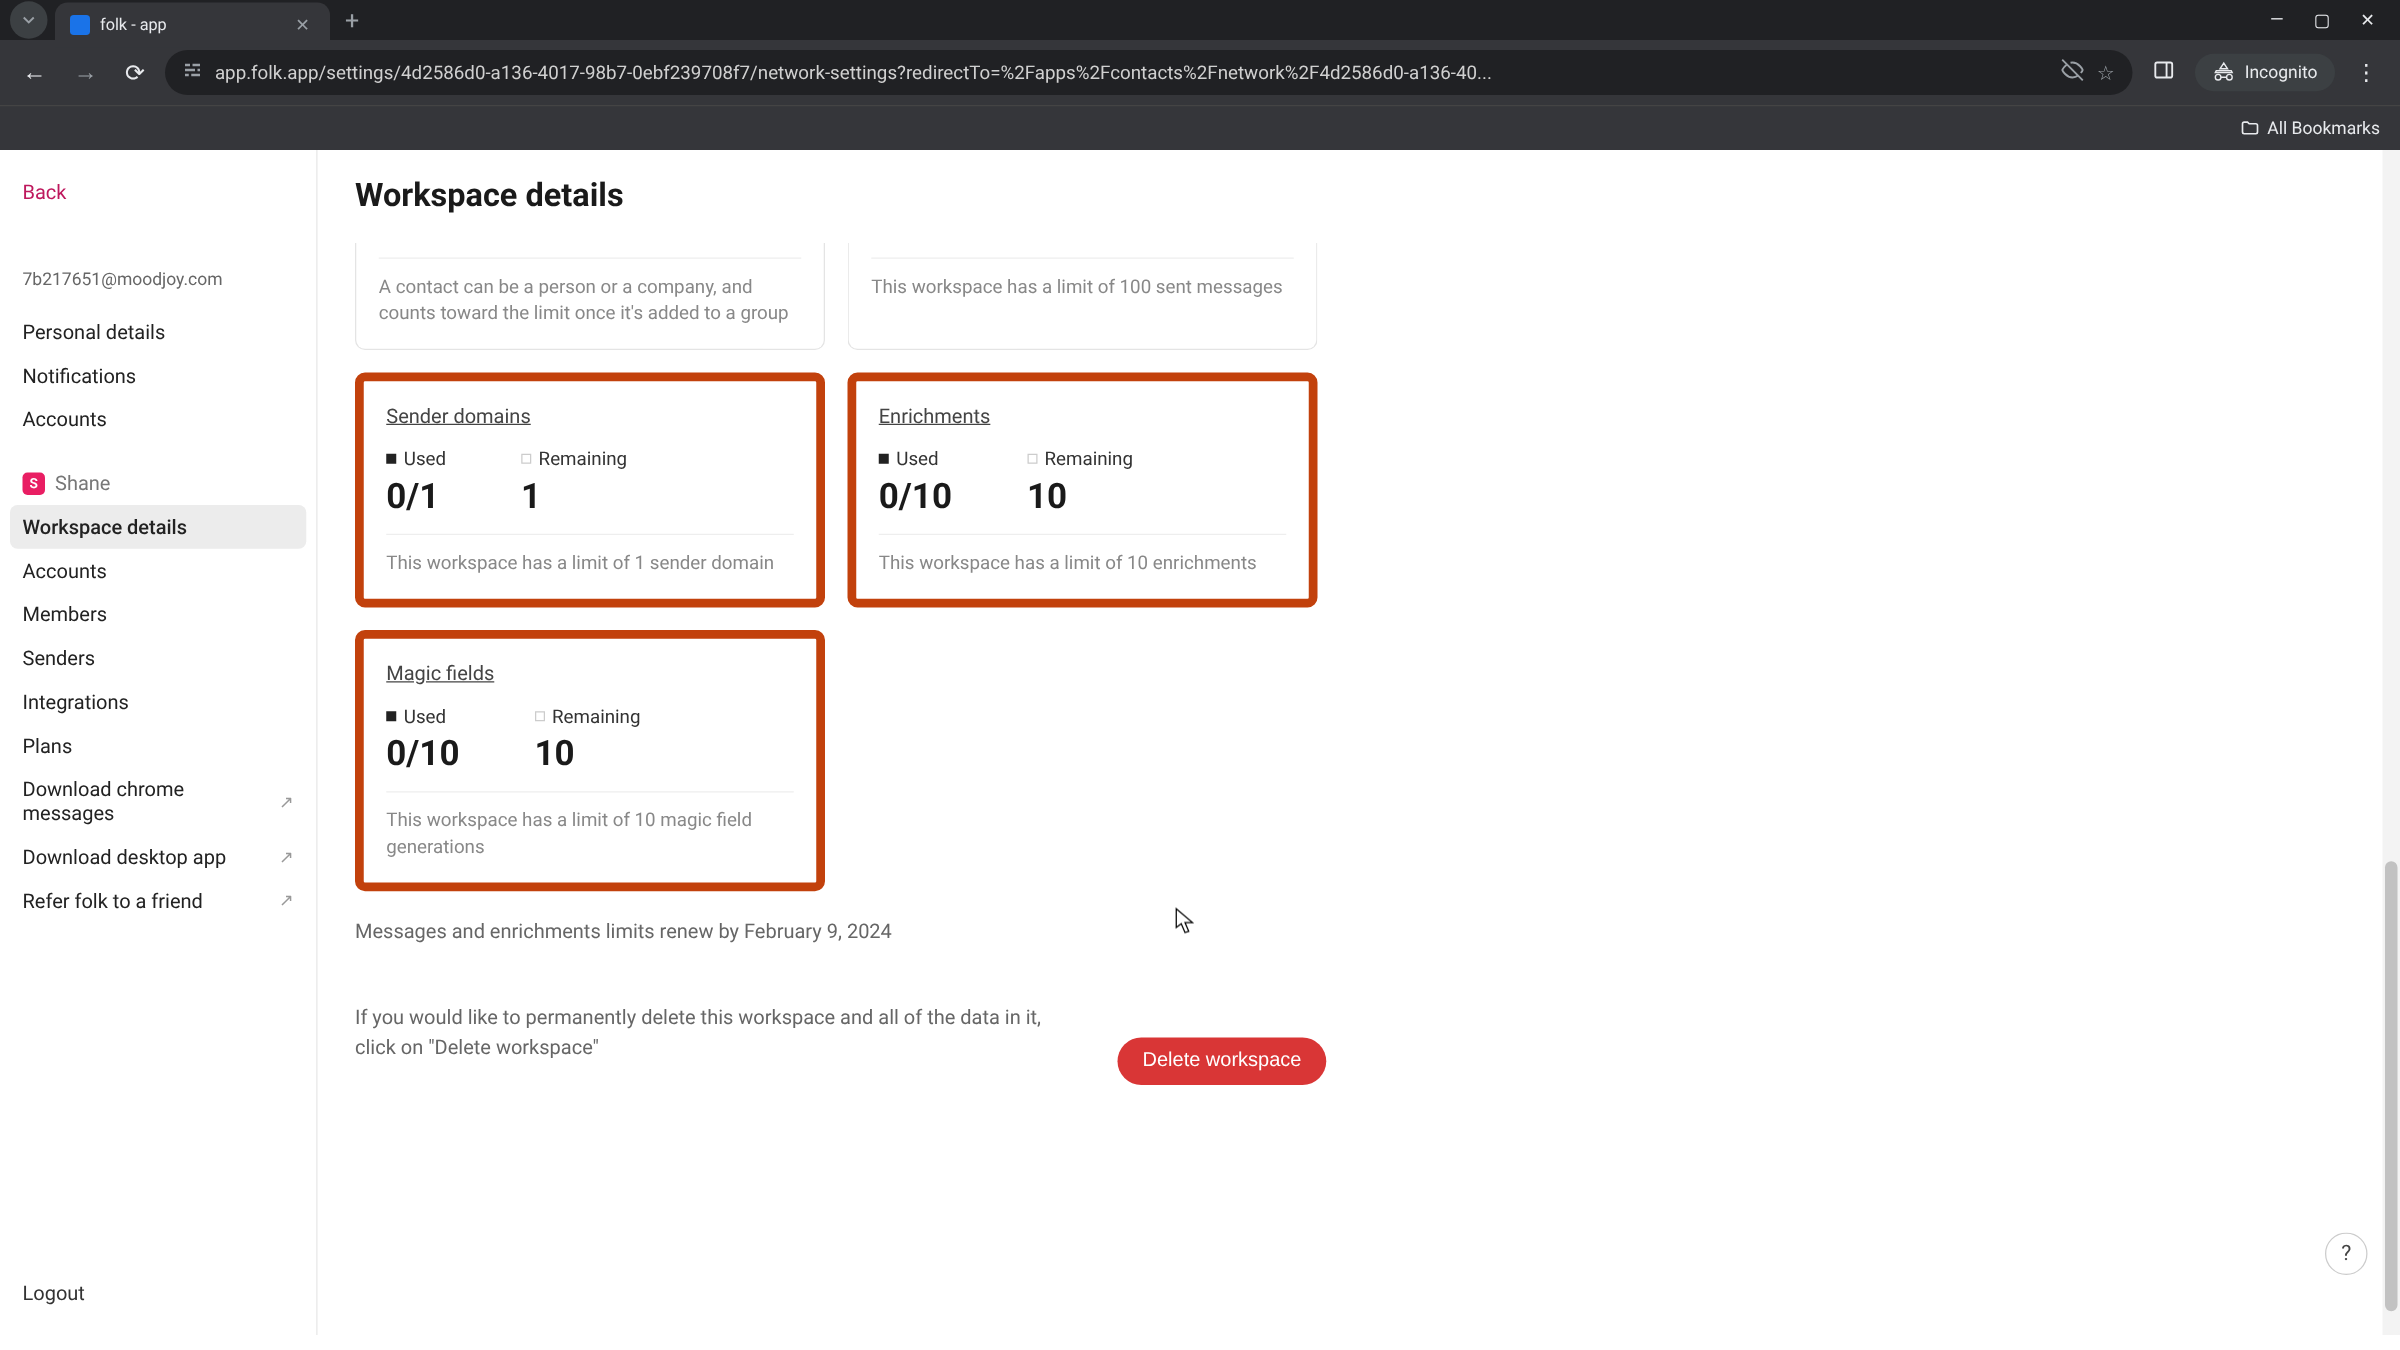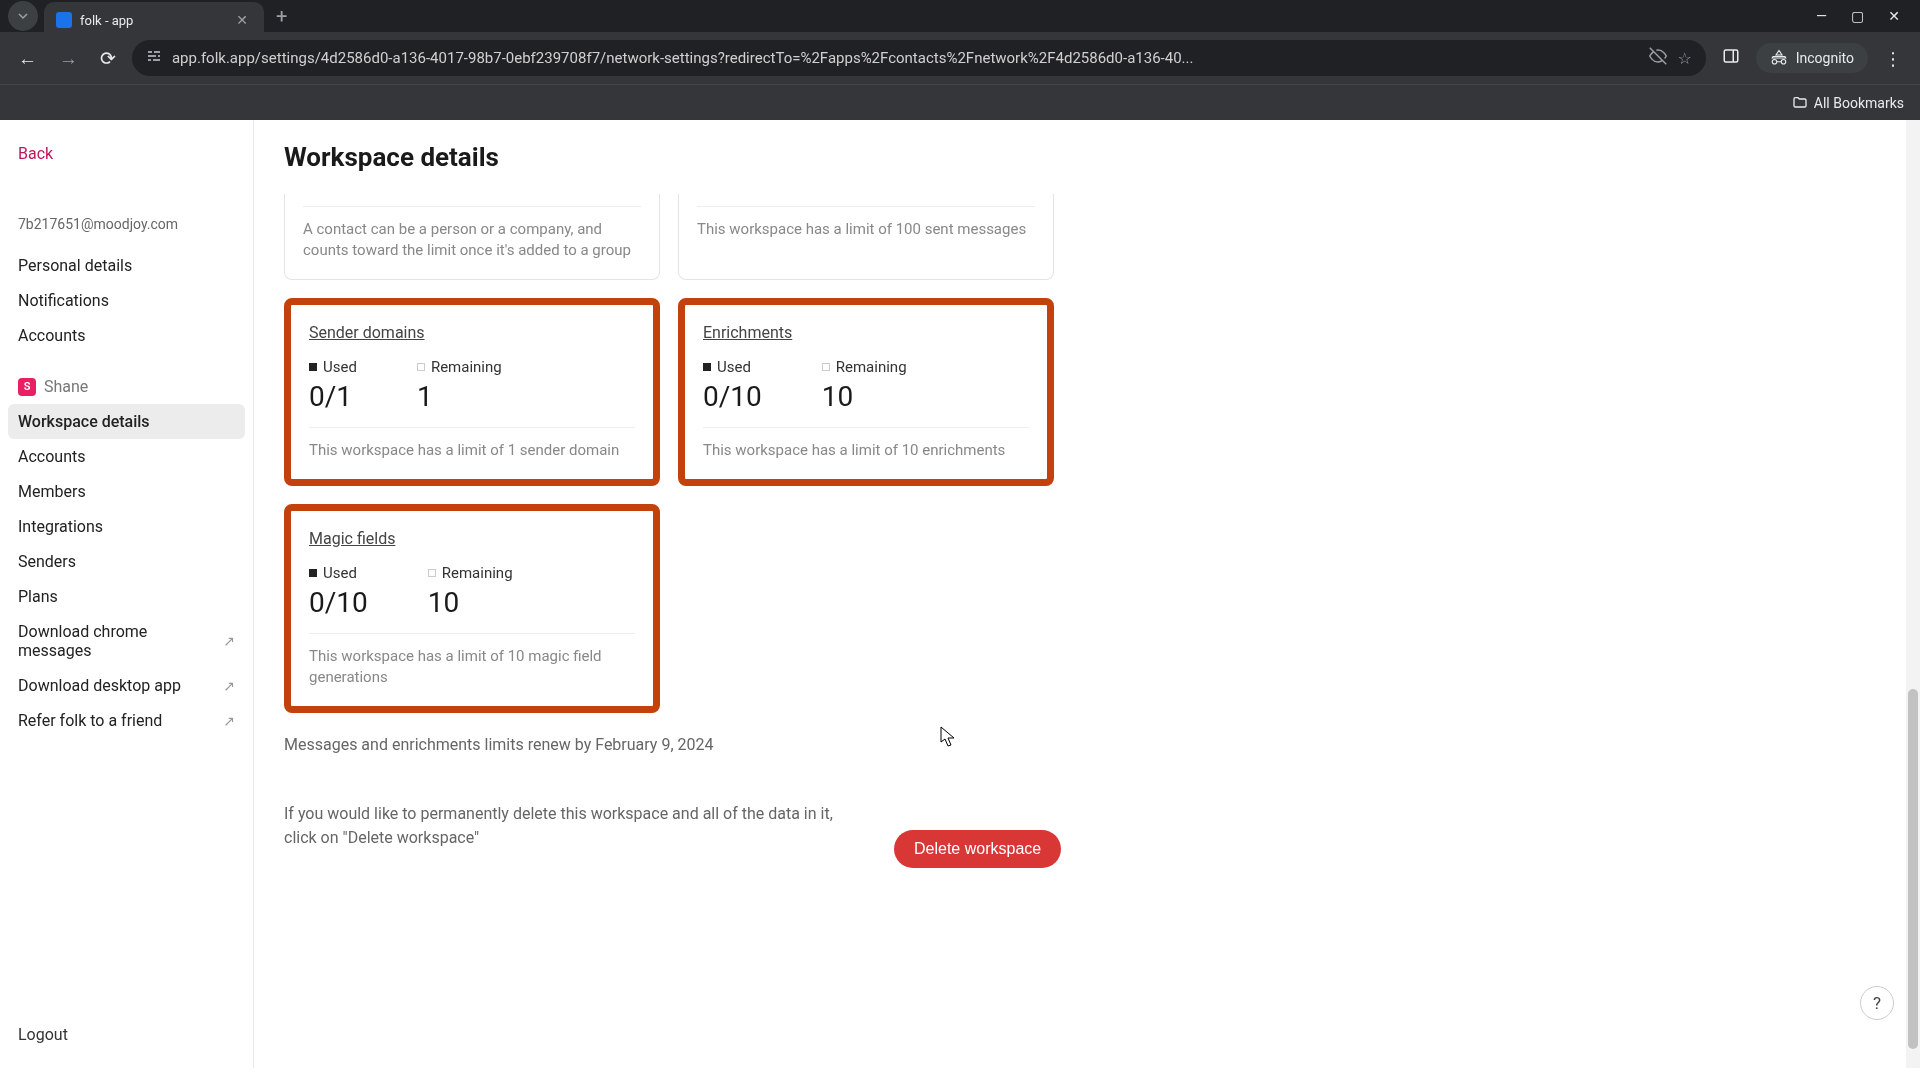--- a/index.html
+++ b/index.html
@@ -44,21 +44,21 @@
 .page-title { font-size: 26px; font-weight: 700; color: #1a1a1a; margin-bottom: 22px; }
 .cards-grid { display: grid; grid-template-columns: 376px 376px; gap: 18px; }
 .card { border: 7px solid #c2410c; border-radius: 8px; padding: 18px; }
 .card-partial-top { border: 1px solid #e4e4e4; border-radius: 0 0 8px 8px; border-top: none; padding: 0 18px 18px 18px; }
 .card-title { font-size: 16px; color: #444; text-decoration: underline; margin-bottom: 16px; }
 .card-stats { display: flex; gap: 60px; margin-bottom: 14px; }
 .stat-label { font-size: 15px; color: #333; display: flex; align-items: center; gap: 6px; }
 .legend-box { width: 8px; height: 8px; display: inline-block; }
 .legend-box.filled { background: #222; }
 .legend-box.empty { border: 1px solid #ccc; }
-.stat-value { font-size: 28px; font-weight: 400; color: #1a1a1a; margin-top: 4px; }
+.stat-value { font-size: 28px; font-weight: 700; color: #1a1a1a; margin-top: 4px; }
 .card-divider { border: none; border-top: 1px solid #eee; margin: 12px 0; }
 .card-note { font-size: 15px; color: #888; line-height: 1.4; }
 .renew-note { font-size: 16px; color: #666; margin-top: 22px; }
 
 .deletion-section { margin-top: 48px; display: flex; align-items: flex-start; gap: 40px; max-width: 780px; }
 .deletion-text h2 { font-size: 24px; font-weight: 700; margin-bottom: 12px; }
 .deletion-text p { font-size: 16px; color: #666; line-height: 1.5; max-width: 570px; }
 .delete-btn { background: #d93636; color: #fff; border: none; border-radius: 20px; padding: 10px 20px; font-size: 16px; font-weight: 500; cursor: pointer; white-space: nowrap; margin-top: 28px; }
 
 .help-btn { position: fixed; right: 26px; bottom: 60px; width: 34px; height: 34px; border: 1px solid #ccc; border-radius: 50%; background: #fff; display: flex; align-items: center; justify-content: center; font-size: 17px; color: #444; cursor: pointer; }
@@ -159,24 +159,24 @@
     <div class="nav-item active">
         <span>Workspace details</span>
       </div>
     <div class="nav-item">
         <span>Accounts</span>
       </div>
     <div class="nav-item">
         <span>Members</span>
       </div>
     <div class="nav-item">
+        <span>Senders</span>
+      </div>
+    <div class="nav-item">
         <span>Integrations</span>
-      </div>
-    <div class="nav-item">
-        <span>Senders</span>
       </div>
     <div class="nav-item">
         <span>Plans</span>
       </div>
     <div class="nav-item">
         <span>Download chrome messages</span>
         <span class="ext-icon">↗</span>
       </div>
     <div class="nav-item">
         <span>Download desktop app</span>

